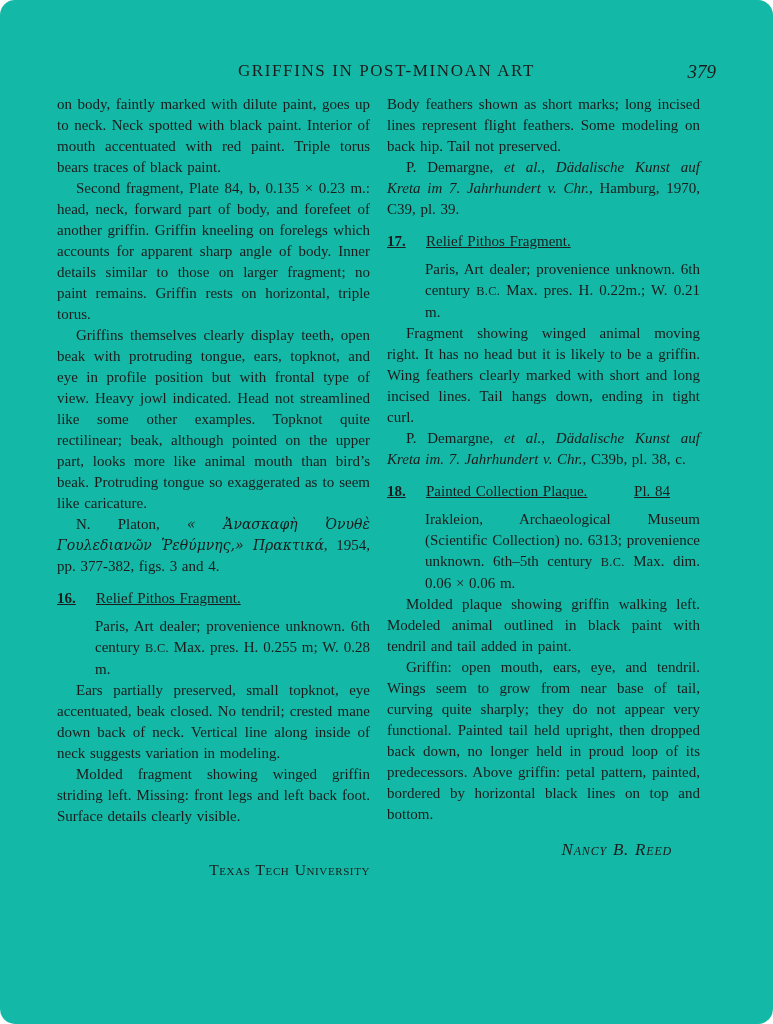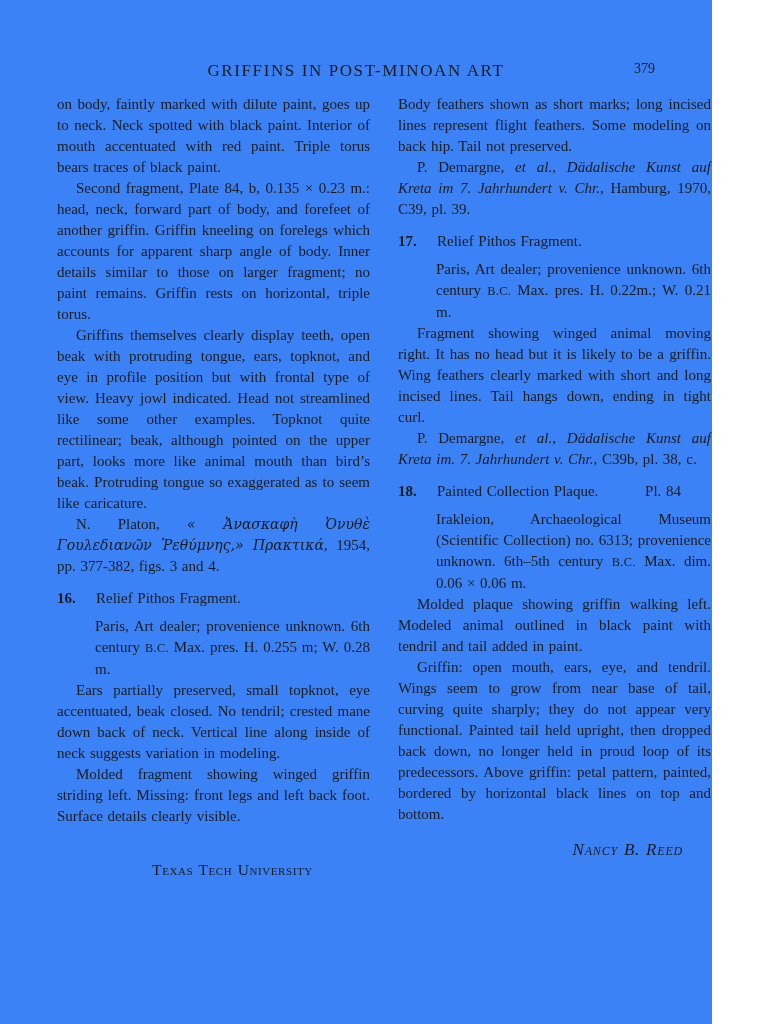--- a/index.html
+++ b/index.html
@@ -2,52 +2,54 @@
 <html><head>
 <meta charset="utf-8">
 <style>
   html, body {
     margin: 0;
     padding: 0;
     background: #ffffff;
   }
   .page {
     position: relative;
-    width: 712px;
+    width: 773px;
     height: 1024px;
-    background: #3b82f6;
+    background: #14b8a6;
     font-family: "Liberation Serif", "DejaVu Serif", serif;
     color: #1c1c1c;
     overflow: hidden;
+    border-radius: 15px;
   }
   .running-head {
     position: absolute;
     top: 61px;
     left: 57px;
     right: 57px;
     height: 22px;
   }
   .head-title {
     text-align: center;
     font-size: 17px;
     letter-spacing: 1.6px;
     white-space: nowrap;
   }
   .page-number {
     position: absolute;
     right: 0;
     top: 0;
-    font-size: 14px;
+    font-size: 19px;
+    font-style: italic;
   }
   .columns {
     position: absolute;
     top: 94px;
     left: 57px;
     display: flex;
-    gap: 28px;
+    gap: 17px;
   }
   .col {
     width: 313px;
     font-size: 15px;
     line-height: 21px;
     text-align: justify;
     word-spacing: 0.06em;
   }
   .col p {
     margin: 0;
@@ -58,20 +60,21 @@
   }
   .col p.details {
     text-indent: 0;
     margin-left: 38px;
   }
   .entry-heading {
     display: flex;
     align-items: flex-end;
     margin: 11px 0 7px 0;
     text-align: left;
+    text-decoration: underline;
   }
   .entry-num {
     font-weight: bold;
     min-width: 39px;
     text-indent: 0;
   }
   .entry-title {
     white-space: nowrap;
   }
   .plate-ref {
@@ -90,21 +93,21 @@
   .bc {
     font-size: 0.82em;
     letter-spacing: 0.03em;
   }
   .affiliation {
     margin-top: 32px;
     margin-left: 38px;
     font-variant: small-caps;
     letter-spacing: 0.6px;
     font-size: 15.5px;
-    text-align: center;
+    text-align: right;
   }
   .author {
     margin-top: 14px;
     text-align: right;
     padding-right: 28px;
     font-variant: small-caps;
     letter-spacing: 0.8px;
     font-size: 17px;
     font-style: italic;
   }

